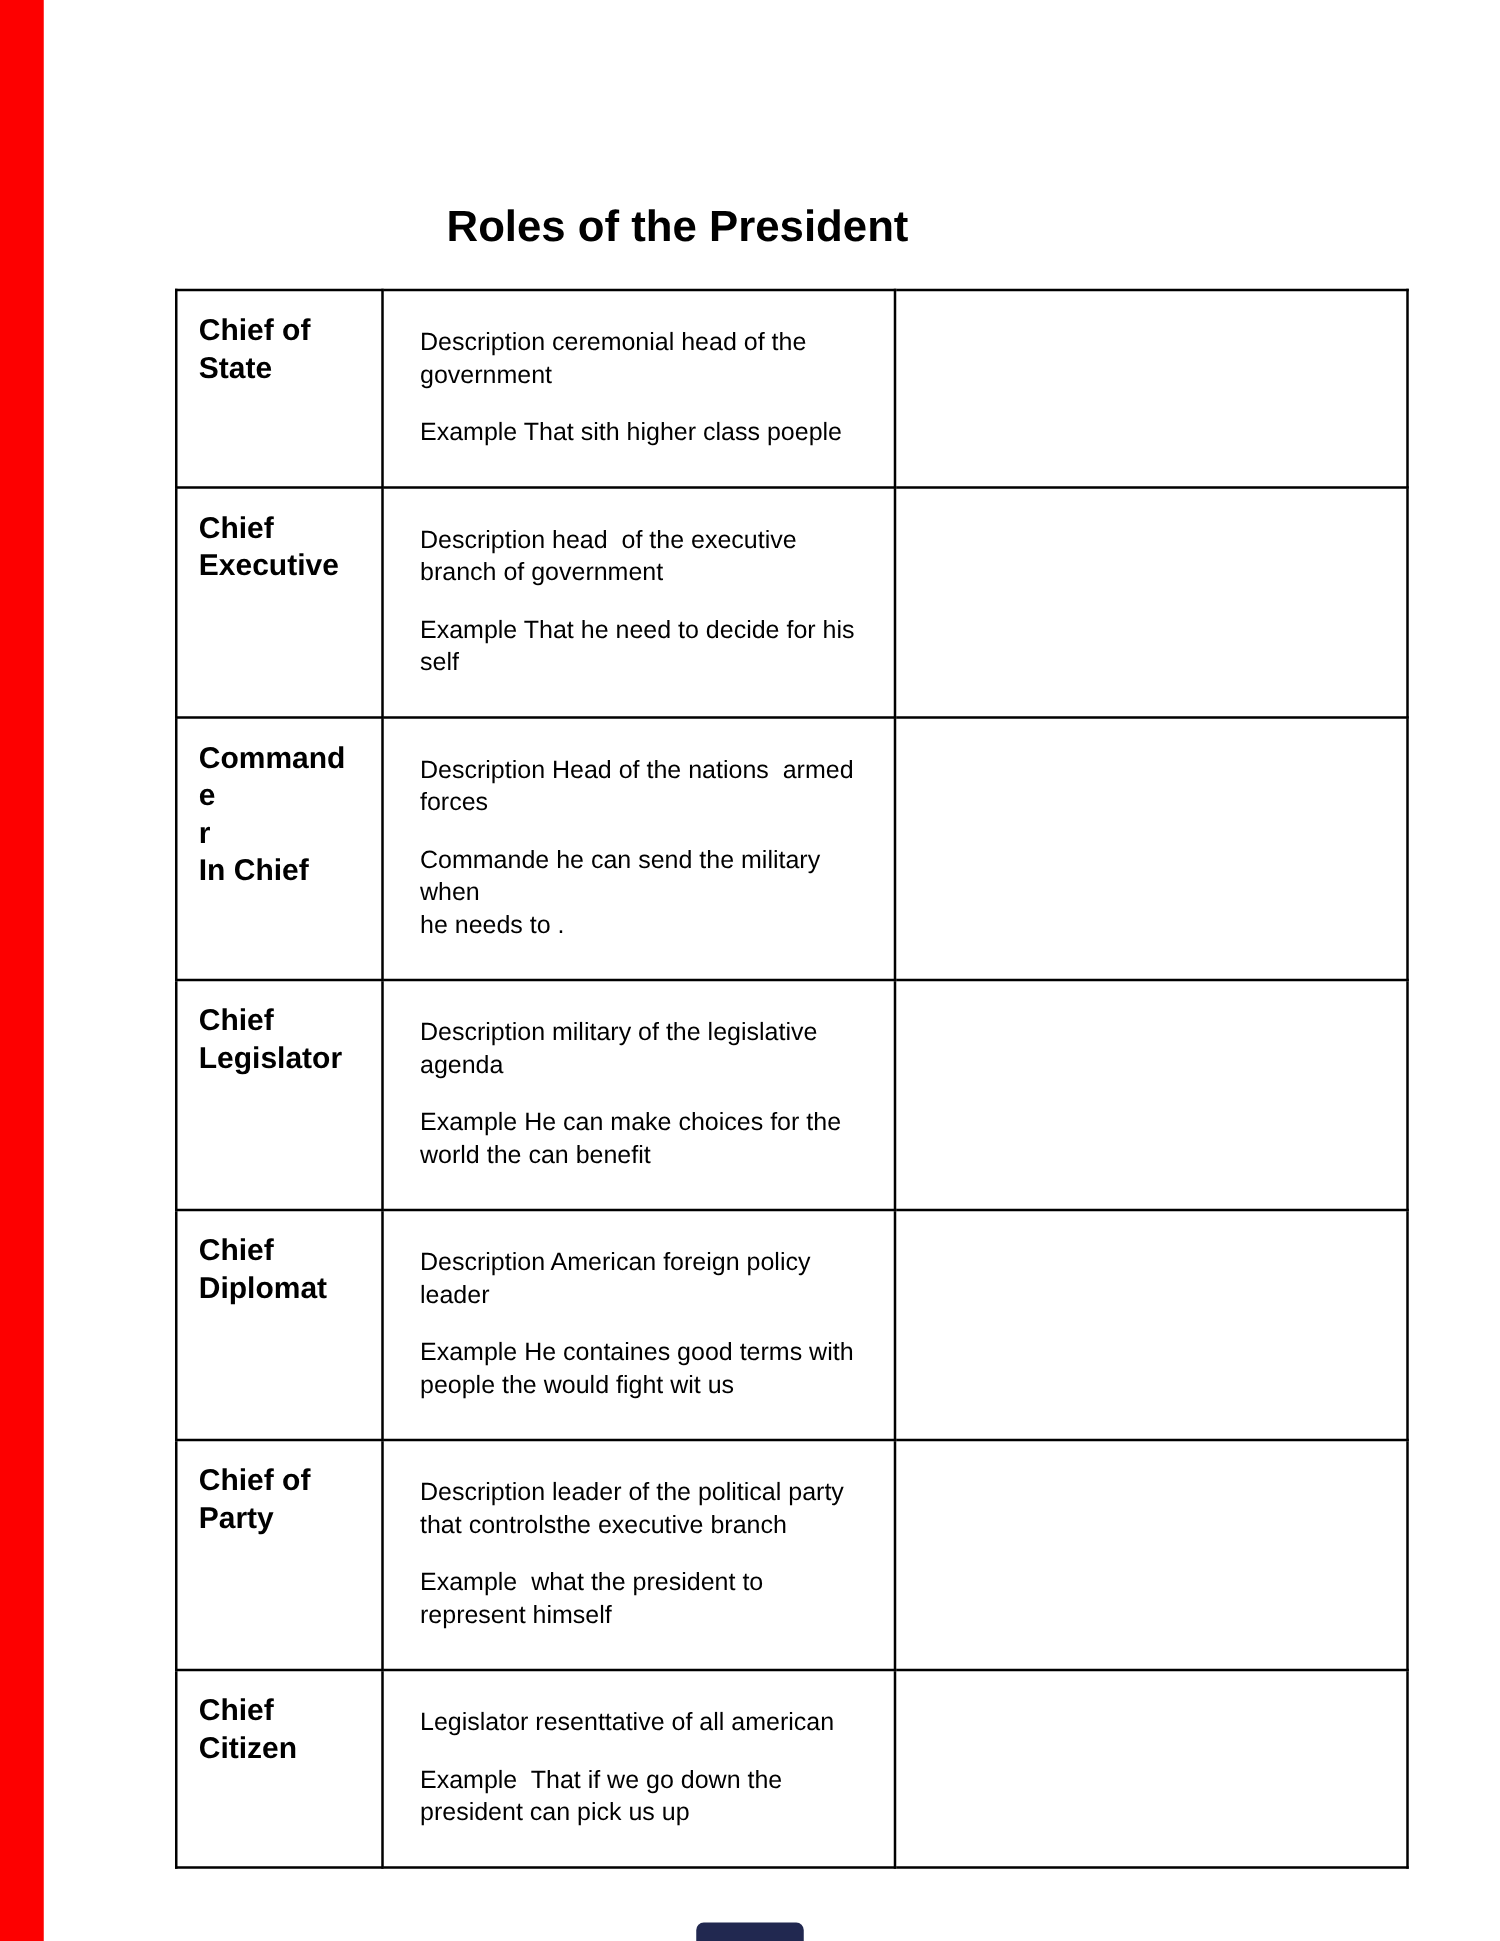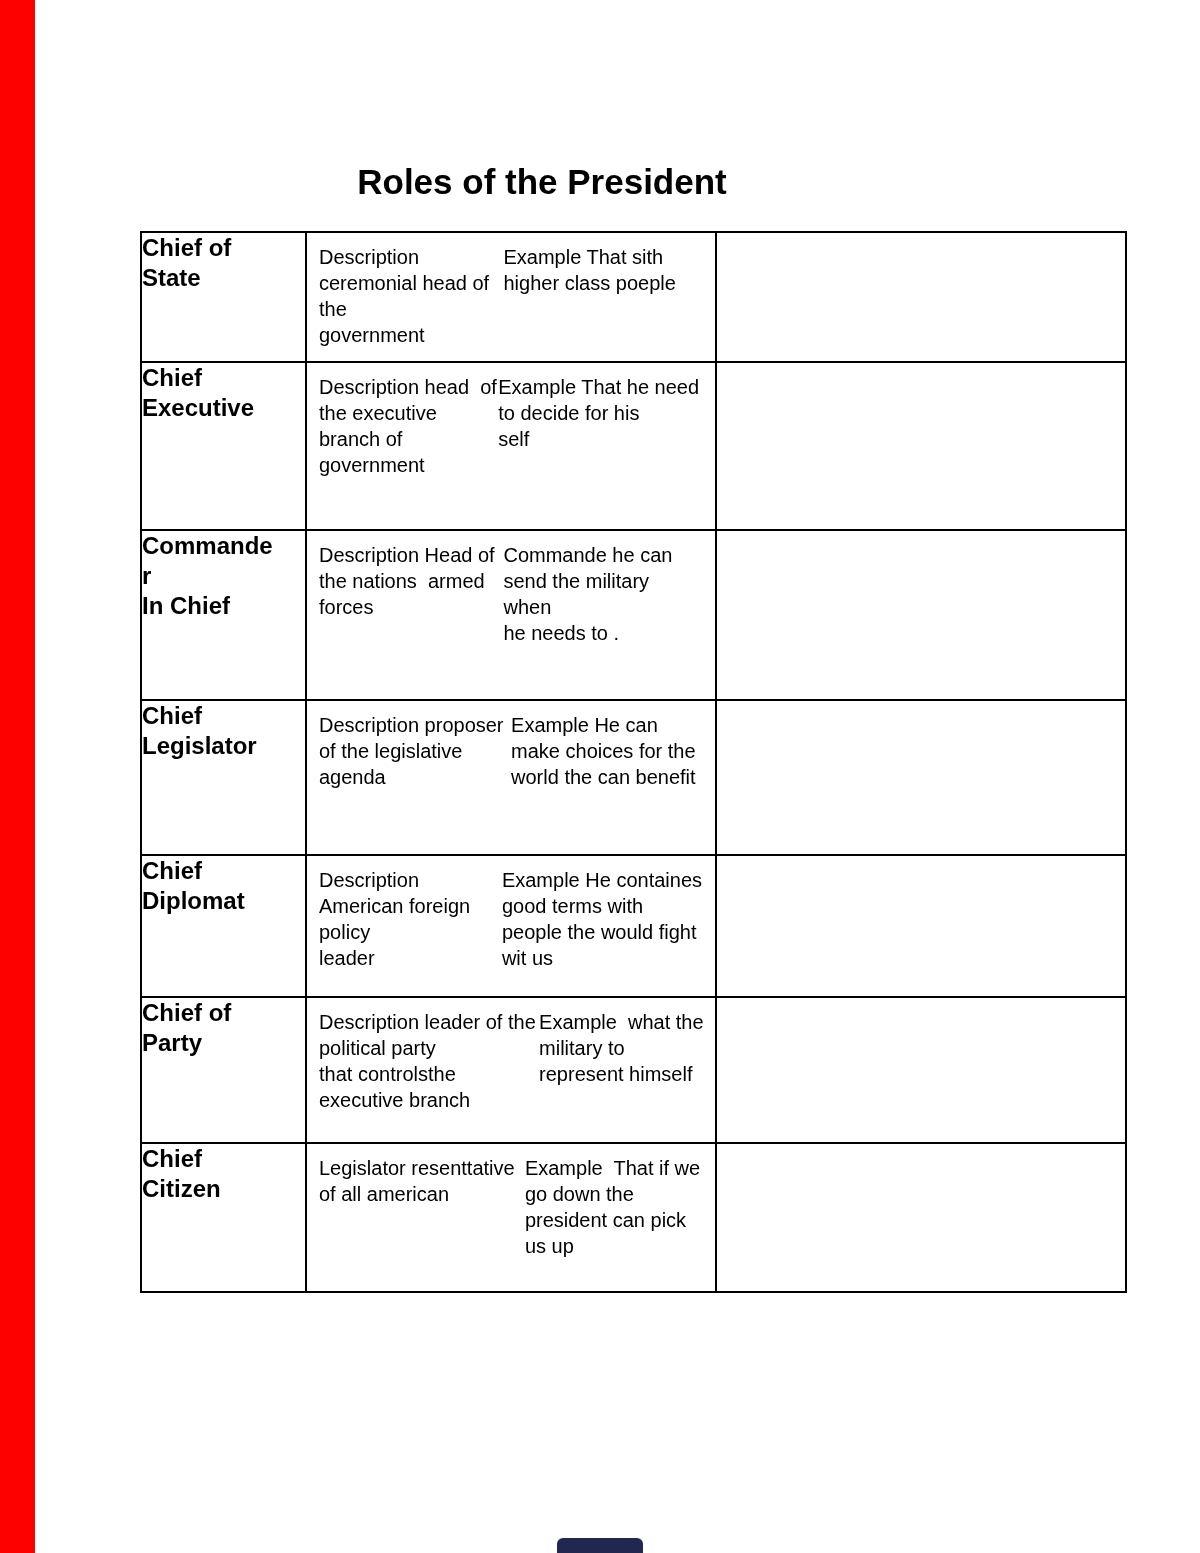--- a/index.html
+++ b/index.html
@@ -40,21 +40,21 @@
     position: absolute;
     left: 140px;
     top: 231px;
     width: 985px;
     border-collapse: collapse;
     table-layout: fixed;
   }
   .roles-table td {
     border: 2px solid #000000;
     vertical-align: top;
-    padding: 0;
+    padding: 17px;
   }
   .roles-table col.c-role { width: 165px; }
   .roles-table col.c-desc { width: 410px; }
   .roles-table col.c-notes { width: 410px; }
   .roles-table tr.r1 { height: 130px; }
   .roles-table tr.r2 { height: 168px; }
   .roles-table tr.r3 { height: 170px; }
   .roles-table tr.r4 { height: 155px; }
   .roles-table tr.r5 { height: 142px; }
   .roles-table tr.r6 { height: 146px; }
@@ -62,25 +62,26 @@
   .role-label {
     font-weight: bold;
     font-size: 24px;
     line-height: 30px;
     padding: 11px 6px 0 11px;
     white-space: pre-wrap;
     word-break: break-word;
   }
   .cell-inner {
     display: flex;
-    flex-direction: row;
+    flex-direction: column;
     justify-content: space-between;
     height: 100%;
     box-sizing: border-box;
     padding: 11px 10px 13px 12px;
+    gap: 20px;
   }
   .cell-text {
     margin: 0;
     font-size: 20px;
     line-height: 26px;
     white-space: pre-wrap;
   }
   .notes-cell { }
   .bottom-tab {
     position: absolute;
@@ -146,21 +147,21 @@
 he needs to .</p>
           </div>
         </td>
         <td class="notes-cell"></td>
       </tr>
       <tr class="r4">
         <td class="role-label">Chief
 Legislator</td>
         <td>
           <div class="cell-inner">
-            <p class="cell-text">Description proposer of the legislative
+            <p class="cell-text">Description military of the legislative
 agenda</p>
             <p class="cell-text">Example He can make choices for the
 world the can benefit</p>
           </div>
         </td>
         <td class="notes-cell"></td>
       </tr>
       <tr class="r5">
         <td class="role-label">Chief
 Diplomat</td>
@@ -174,21 +175,21 @@
         </td>
         <td class="notes-cell"></td>
       </tr>
       <tr class="r6">
         <td class="role-label">Chief of
 Party</td>
         <td>
           <div class="cell-inner">
             <p class="cell-text">Description leader of the political party
 that controlsthe executive branch</p>
-            <p class="cell-text">Example  what the military to
+            <p class="cell-text">Example  what the president to
 represent himself</p>
           </div>
         </td>
         <td class="notes-cell"></td>
       </tr>
       <tr class="r7">
         <td class="role-label">Chief
 Citizen</td>
         <td>
           <div class="cell-inner">

